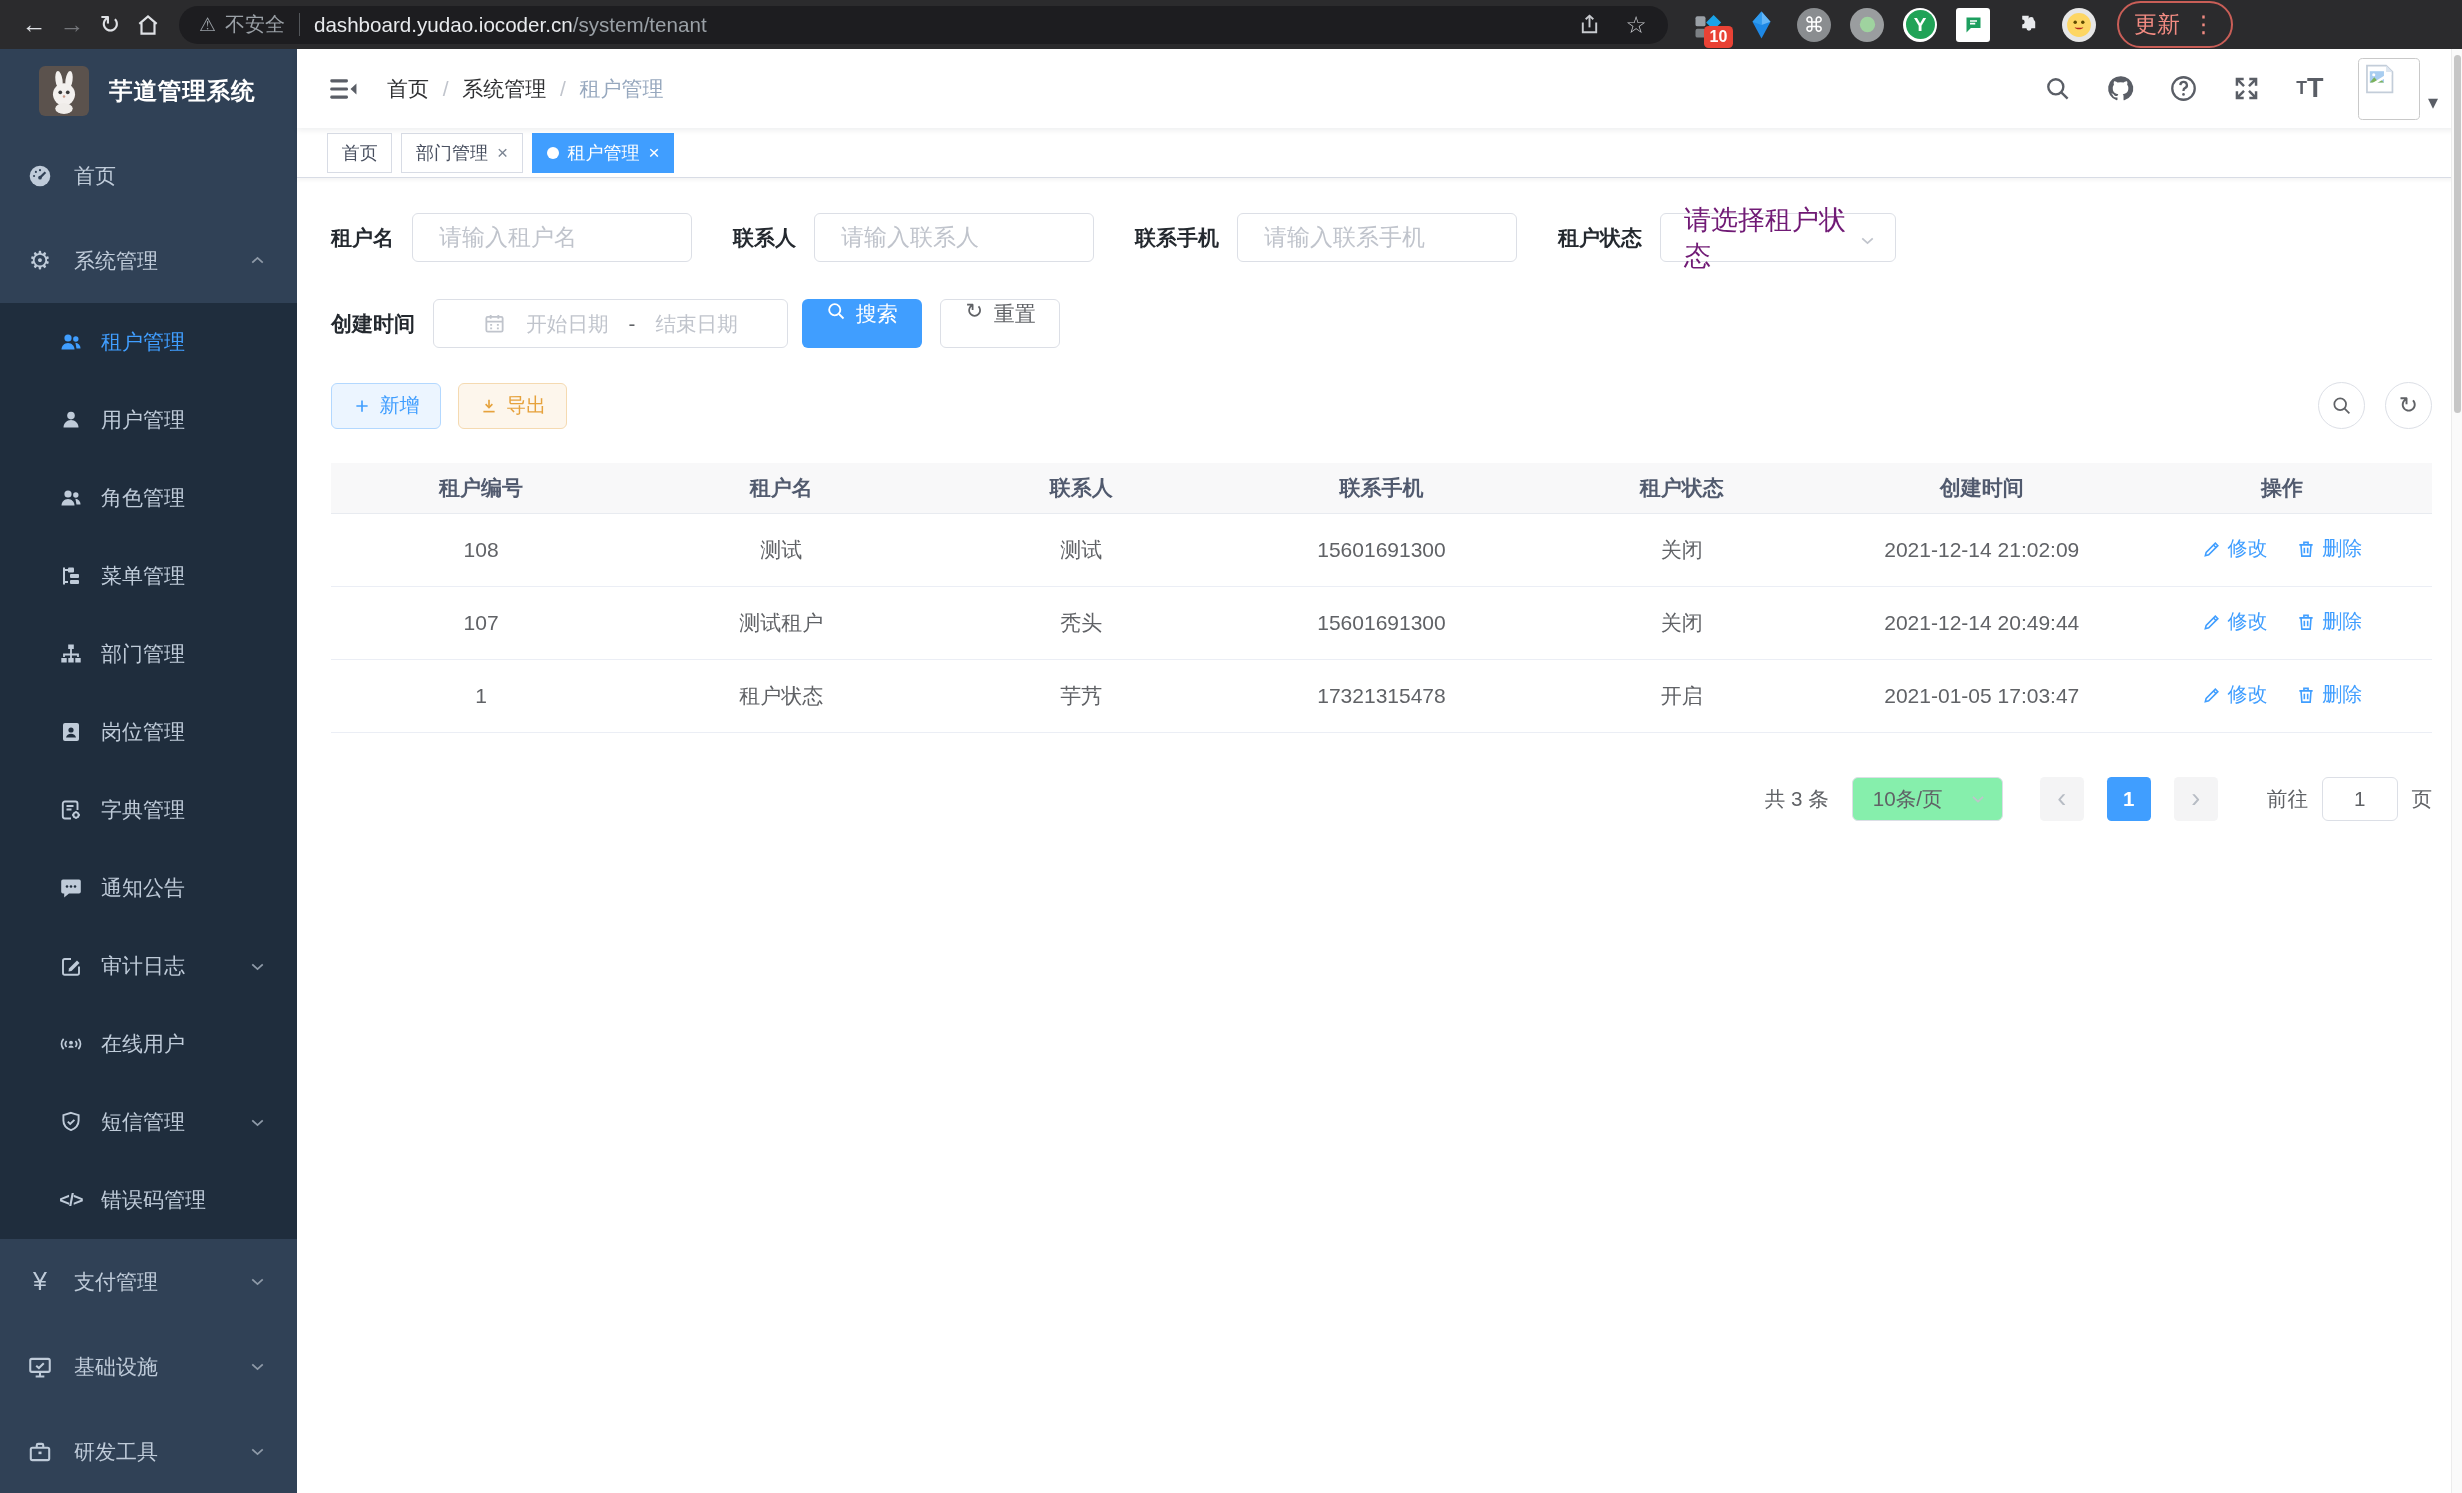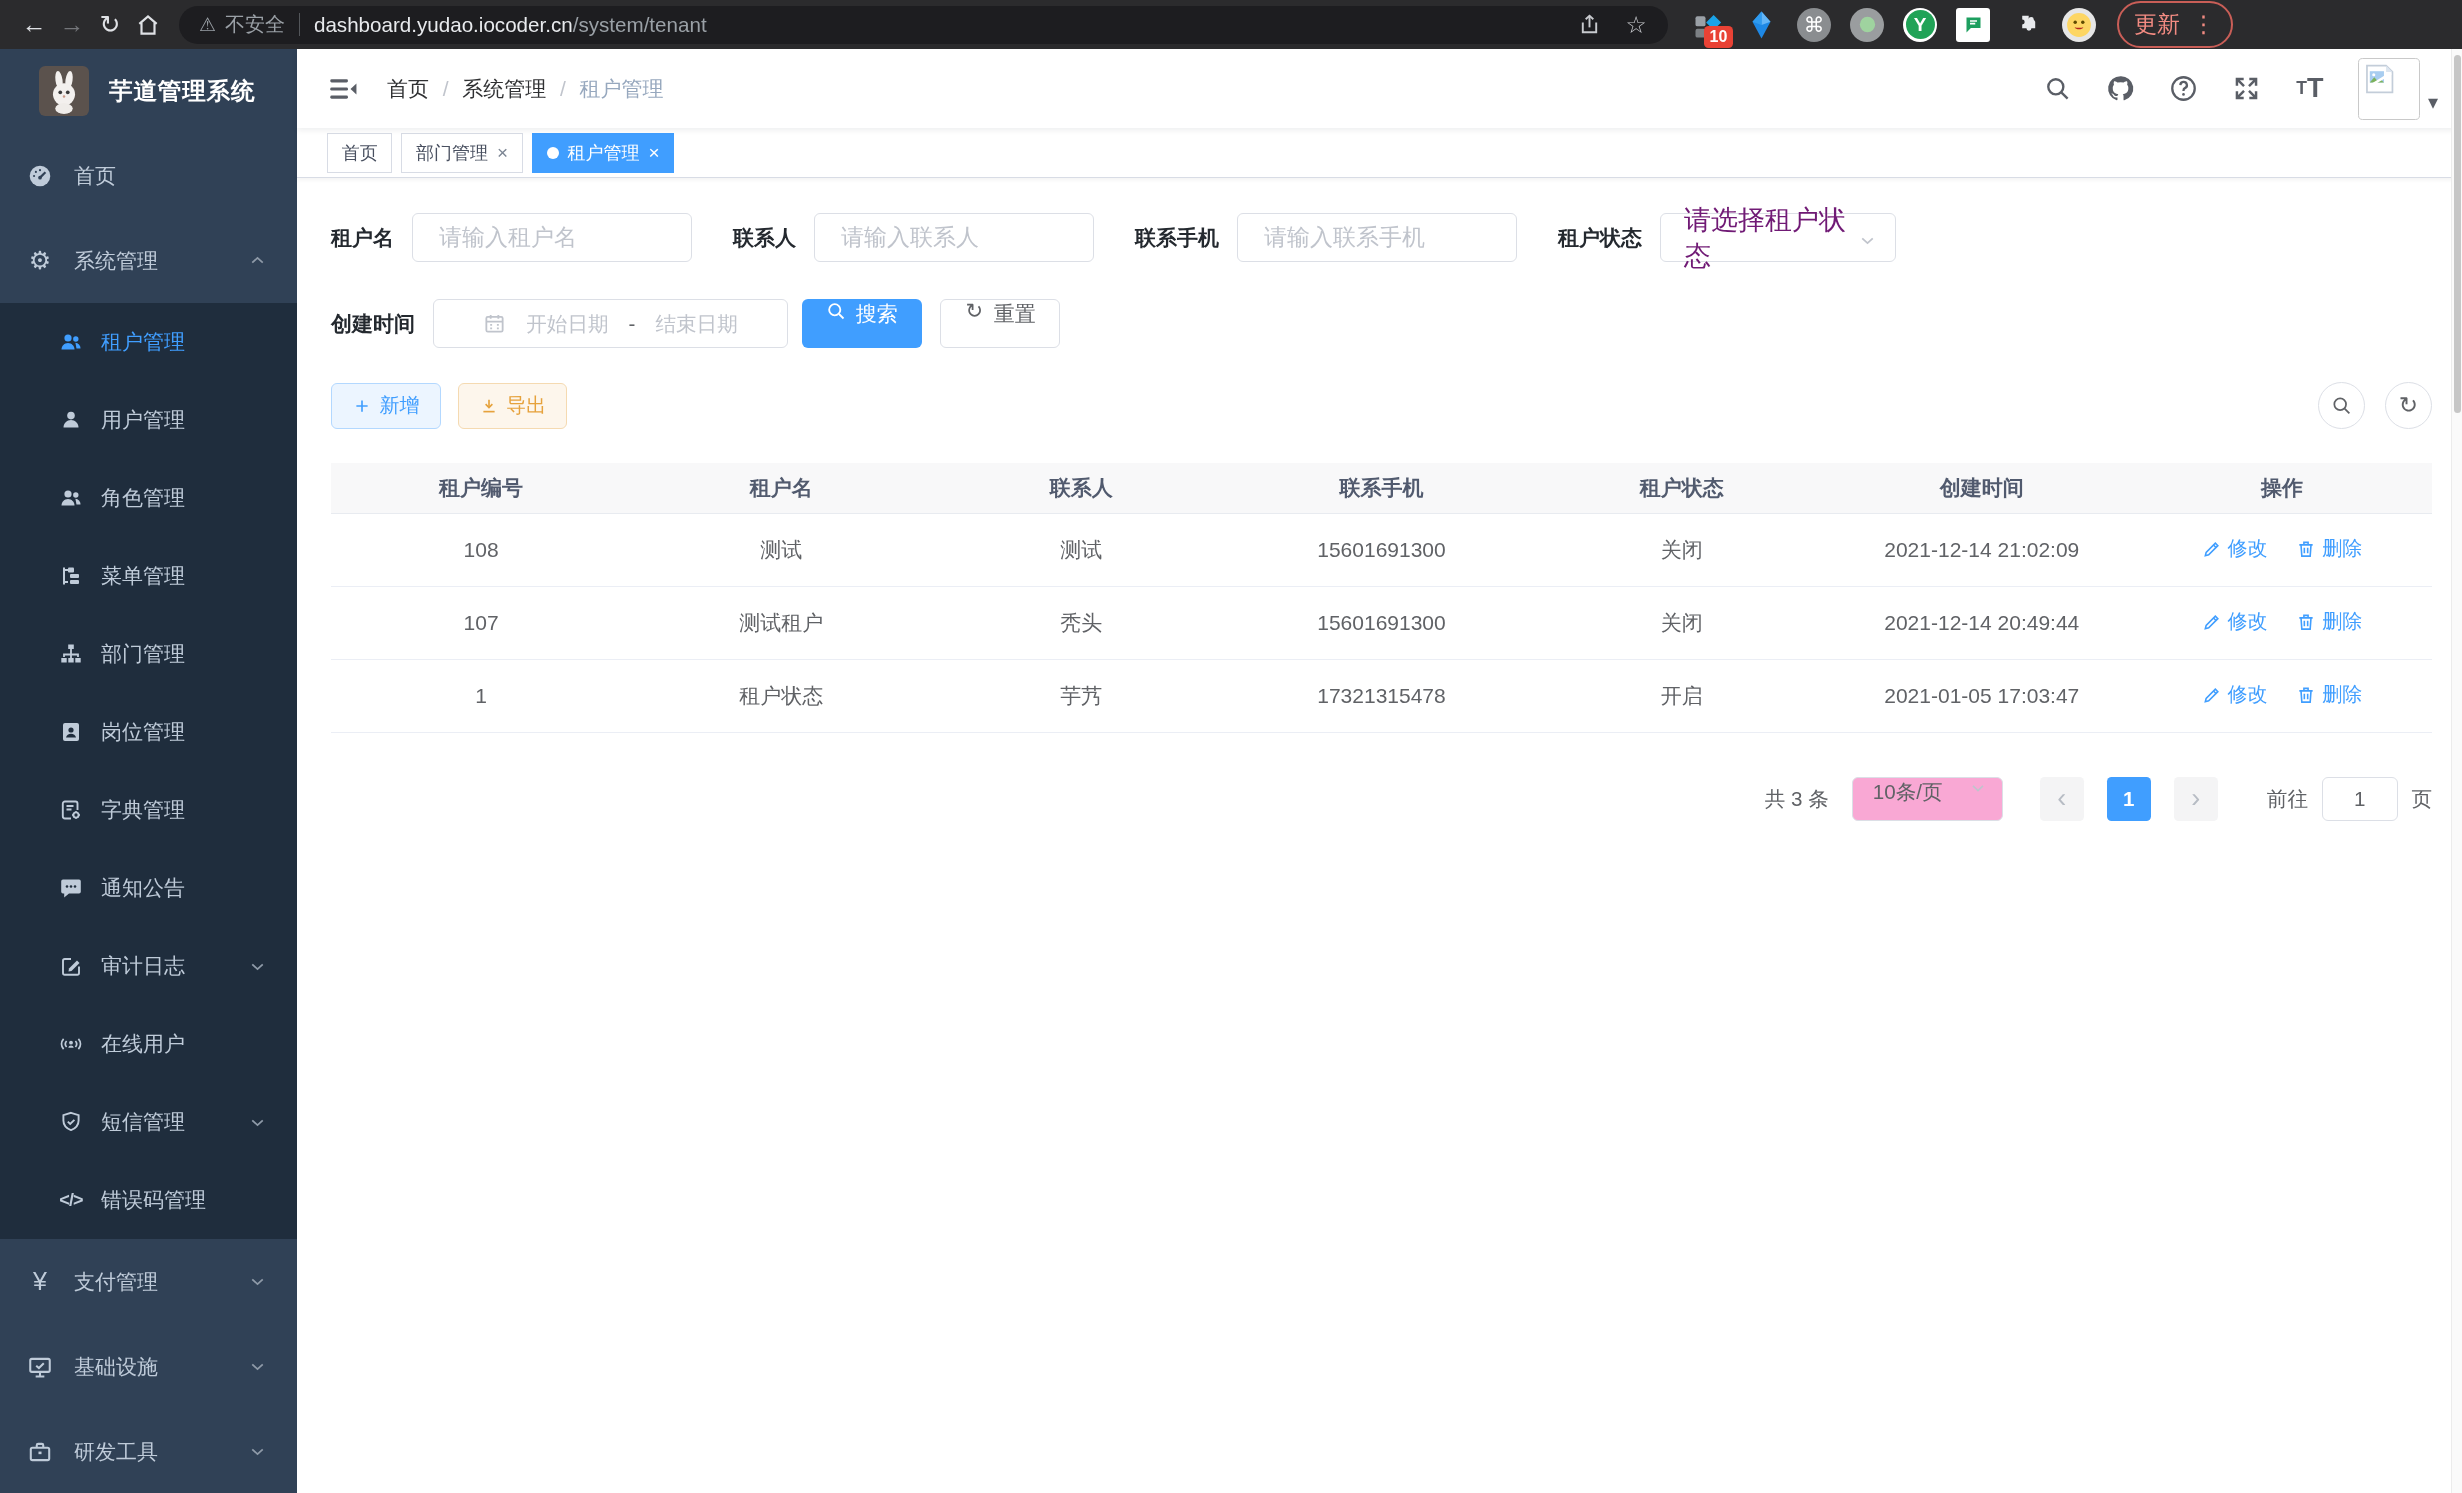--- a/index.html
+++ b/index.html
@@ -90,21 +90,21 @@
   .circle-btn .bic{width:23px;height:23px;display:flex;align-items:center;justify-content:center;font-size:23px}
 
   table.grid{margin-top:34px;width:100%;border-collapse:collapse;table-layout:fixed}
   .grid th{height:50px;background:#f8f8f9;color:#515a6e;font-size:21px;font-weight:700;text-align:center;border-bottom:1.5px solid #e8ebf0}
   .grid td{height:73px;color:#606266;font-size:21px;text-align:center;border-bottom:1.5px solid #ebeef5;background:#fff}
   .ops a{color:#409eff;font-size:20px;display:inline-flex;align-items:center;gap:6px;margin:0 11.4px;text-decoration:none;cursor:pointer}
   .ops .oic{width:20px;height:20px}
 
   .pager{margin-top:44px;display:flex;align-items:center;justify-content:flex-end;font-size:20.6px;color:#606266}
   .ptotal{margin-right:23px}
-  .psize{width:151px;height:44px;border:1.5px solid #dcdfe6;border-radius:6px;display:flex;justify-content:space-between;padding:0 13.7px 0 20px;color:#606266;margin-right:37px;cursor:pointer;background:#f9a8d4}
+  .psize{width:151px;height:44px;border:1.5px solid #dcdfe6;border-radius:6px;display:flex;align-items:center;justify-content:space-between;padding:0 13.7px 0 20px;color:#606266;margin-right:37px;cursor:pointer;background:#86efac}
   .psize .sc{width:20px;height:20px;color:#c0c4cc}
   .pbtn{width:44px;height:44px;border-radius:4.6px;background:#f4f4f5;color:#b7bcc4;display:flex;align-items:center;justify-content:center;font-size:27px;cursor:pointer}
   .pprev{margin-right:23px}
   .pcur{width:44px;height:44px;border-radius:4.6px;background:#409eff;color:#fff;display:flex;align-items:center;justify-content:center;font-size:20.6px;font-weight:700;margin-right:23px;cursor:pointer}
   .pnext{margin-right:49px}
   .pgoto{margin-right:13.7px}
   .pjump{width:76px;height:44px;border:1.5px solid #dcdfe6;border-radius:6px;text-align:center;font-size:20.6px;color:#606266;outline:none}
   .punit{margin-left:13.7px}
 
   .sbar{position:absolute;right:0;top:49px;width:10.7px;bottom:0;background:#fafafa;border-left:1.5px solid #ececec;z-index:20}

